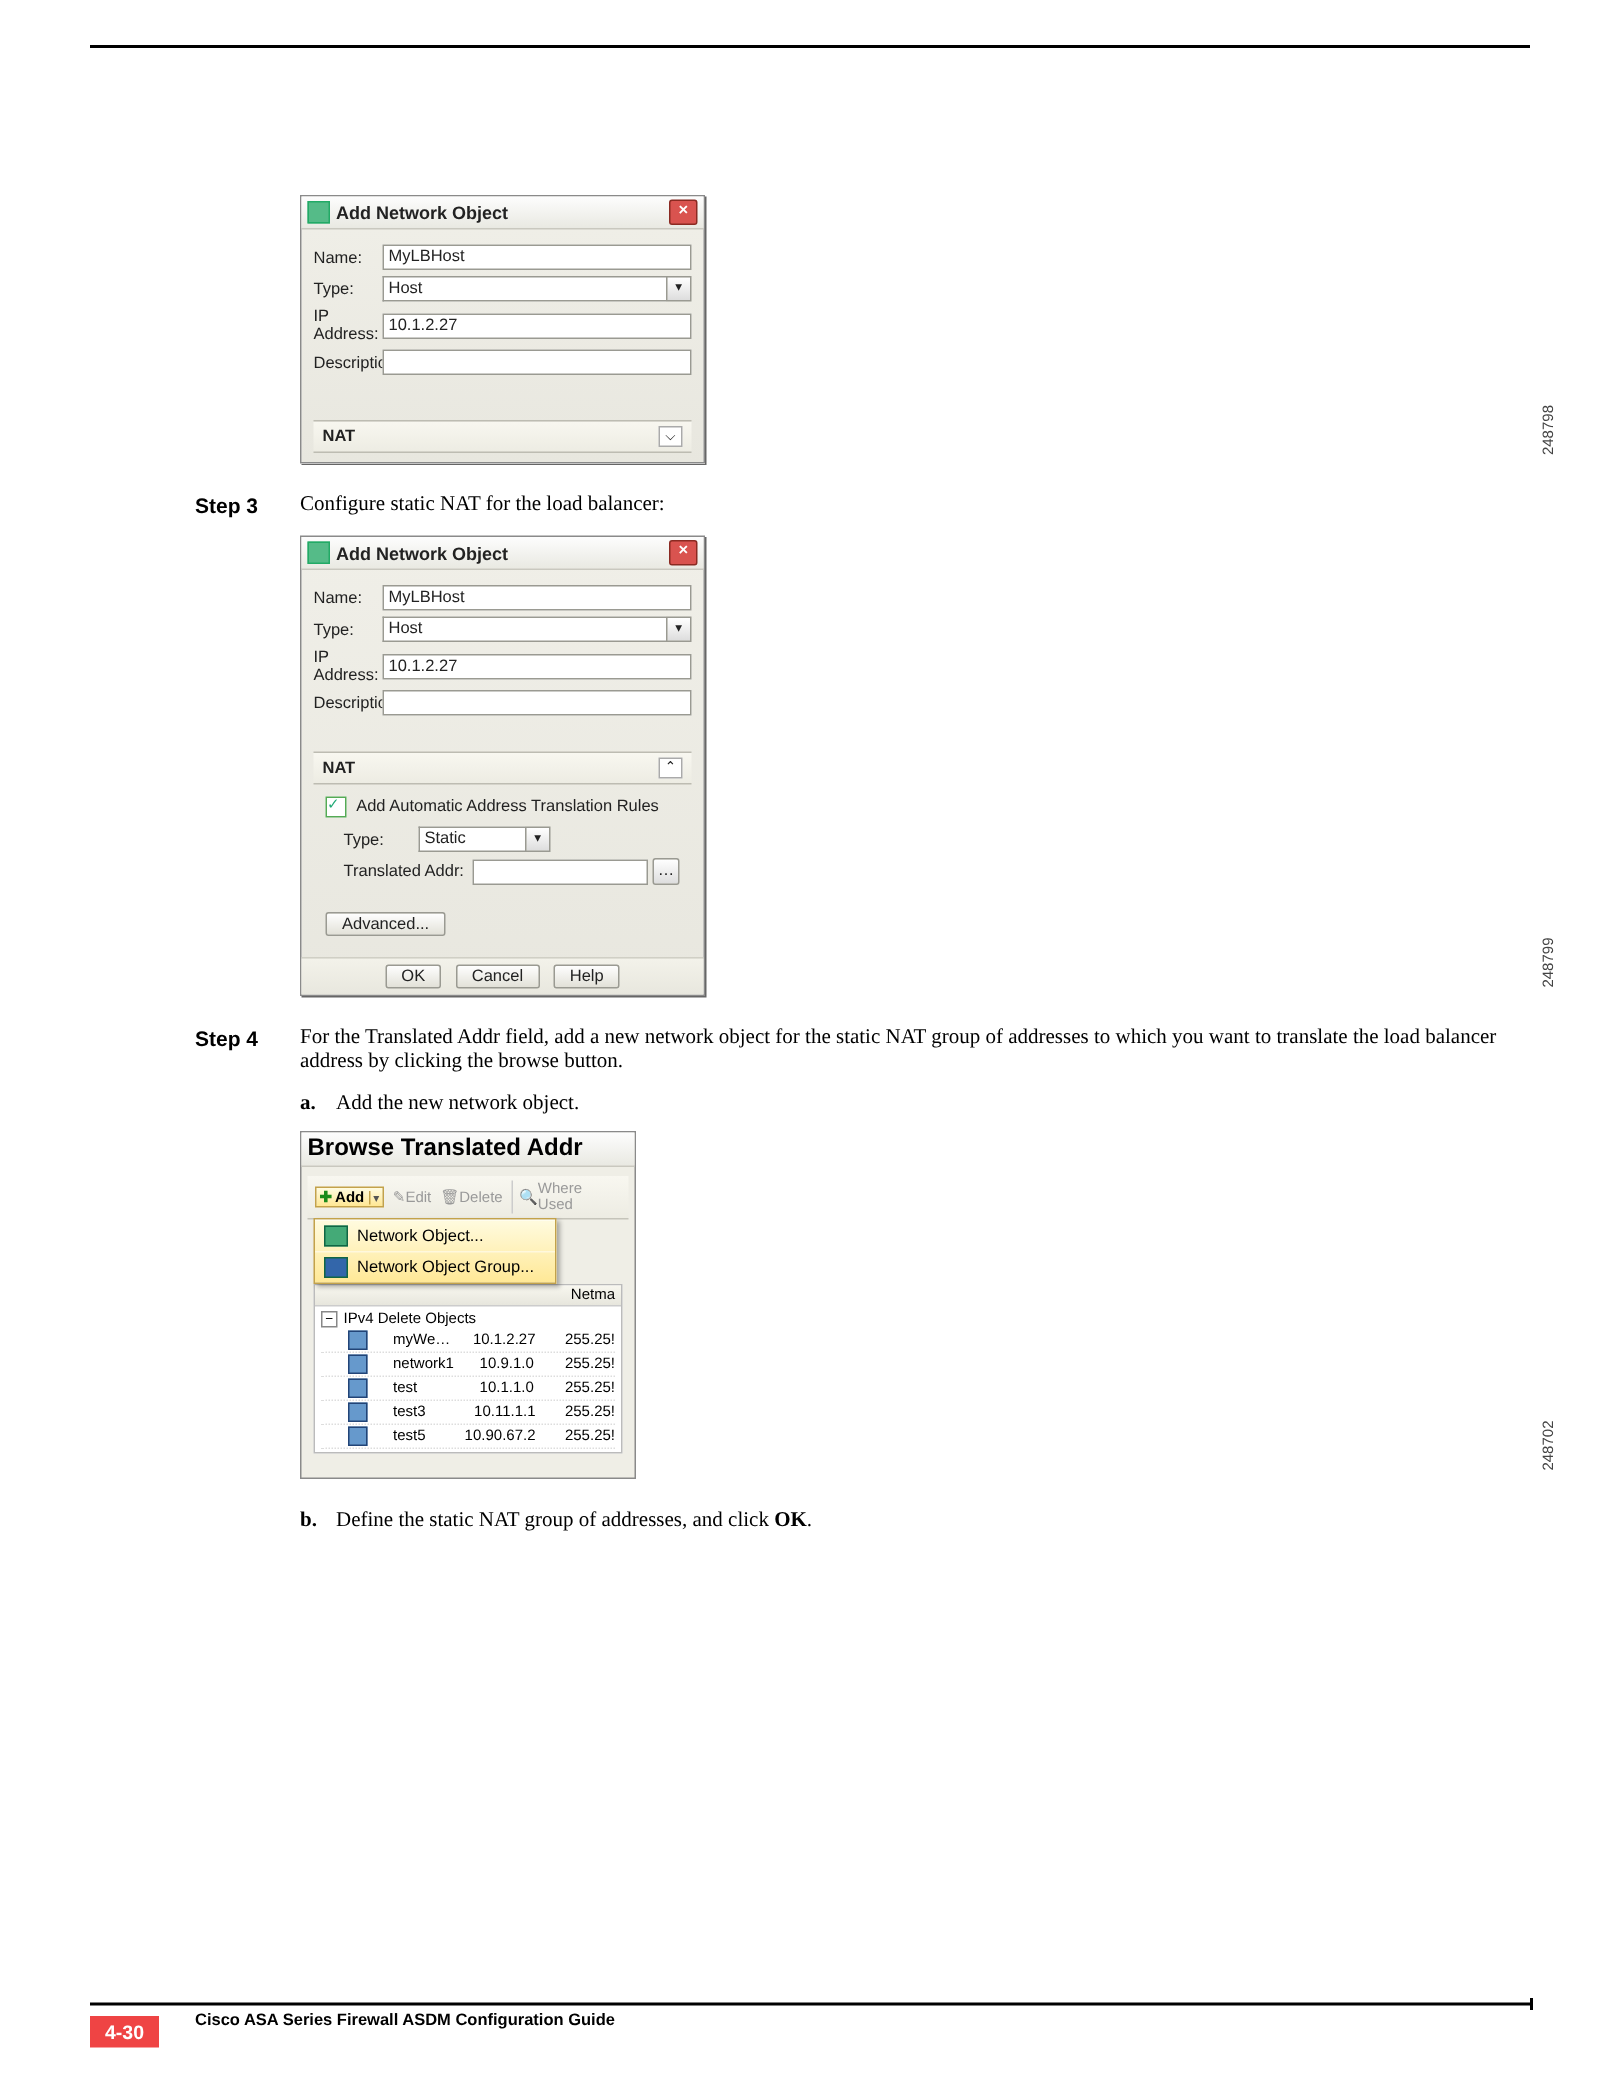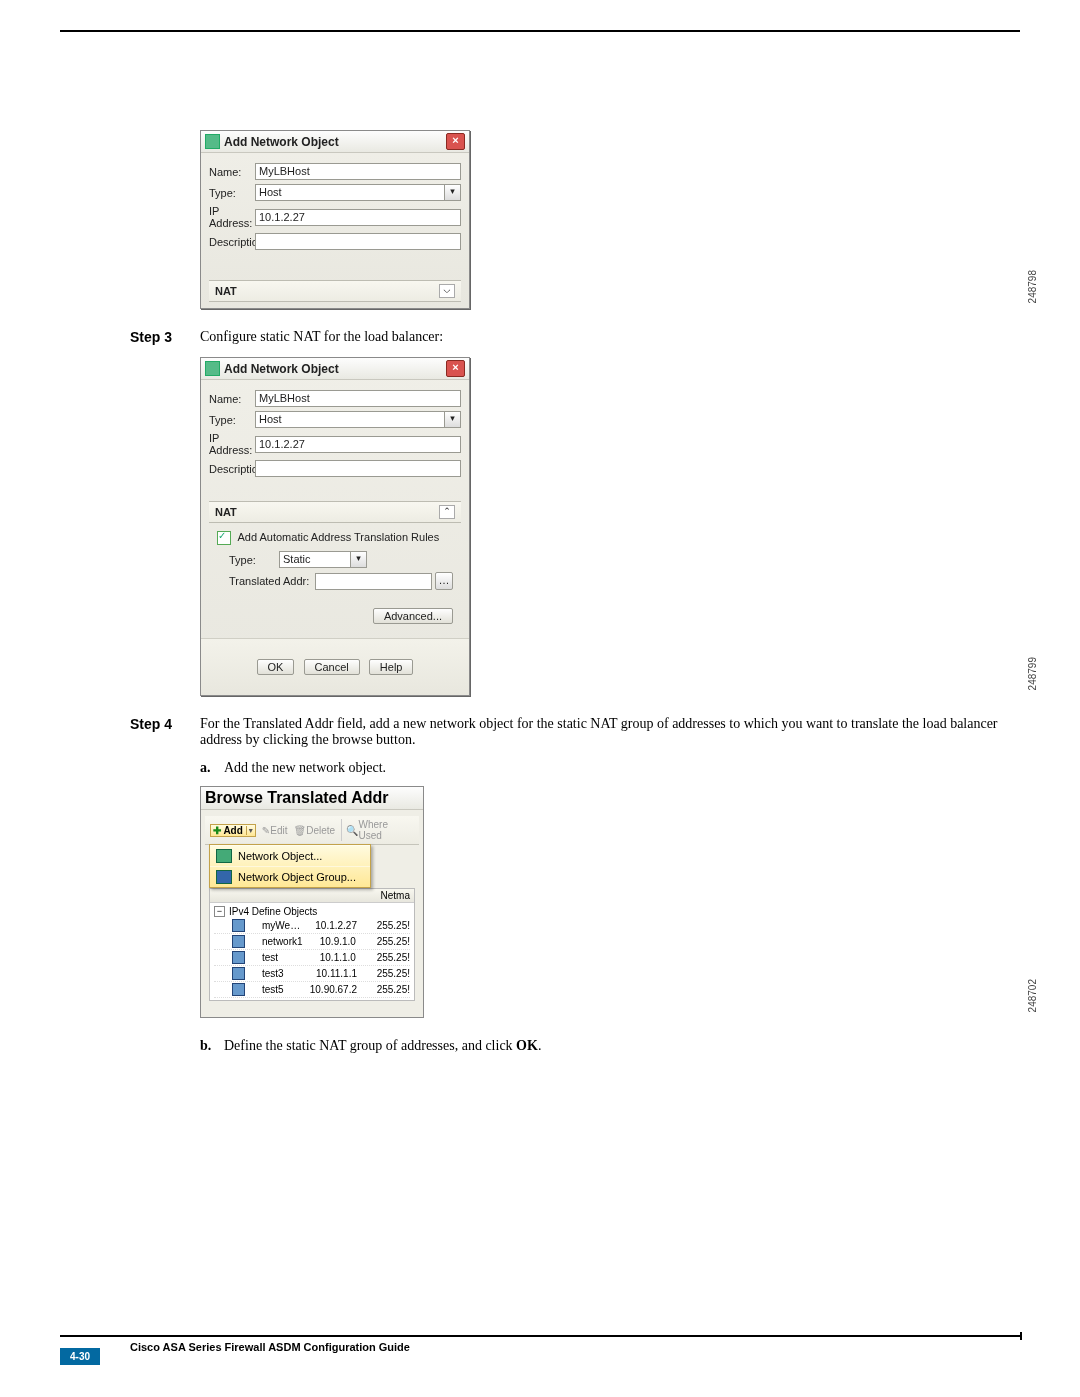--- a/index.html
+++ b/index.html
@@ -140,23 +140,23 @@
   .chk { width:12px; height:12px; display:inline-block; border:1px solid #5a5; background:#fff; position:relative; margin-right:4px; vertical-align:middle;}
   .chk::after { content:"✓"; color:#2a7; font-size:10px; position:absolute; top:-2px; left:0; }
   .btn {
     border: 1px solid #9a9a92;
     background: linear-gradient(#fefefe,#e2e1d8);
     padding: 1px 10px;
     font-size: 11px;
     border-radius: 2px;
     display: inline-block;
   }
-  .btnrow { text-align:center; padding: 20px 0; border-top: 1px solid #d0cfc5; background: linear-gradient(#f3f2ea,#e8e7de);}
+  .btnrow { text-align:center; padding: 4px 0; border-top: 1px solid #d0cfc5; background: linear-gradient(#f3f2ea,#e8e7de);}
   .btnrow .btn { margin: 0 3px; }
-  .advrow { text-align:right; margin-top:18px; }
+  .advrow { text-align:left; margin-top:18px; }
   .smallcombo { display:inline-flex; width:88px; }
   .smallcombo .cin { flex:1; border:1px solid #9a9a92; border-right:none; background:#fff; height:15px; padding:0 3px; line-height:15px; }
   .smallcombo .cbtn { width:15px; height:15px; border:1px solid #9a9a92; background:linear-gradient(#fff,#ddd); text-align:center; line-height:13px; font-size:9px; }
   .transrow .finput { margin-right:3px; }
   .transrow .browsebtn { width:16px; height:16px; border:1px solid #9a9a92; background:linear-gradient(#fff,#ddd); text-align:center; line-height:14px; border-radius:2px; }
 
   
   .browsedlg {
     width: 222px;
     background: #efeee6;
@@ -232,26 +232,26 @@
     bottom: 44px;
     left: 130px;
     font-family: Arial, Helvetica, sans-serif;
     font-size: 11px;
     font-weight: bold;
   }
   .page-badge {
     position:absolute;
     bottom: 32px;
     left: 60px;
-    background:#0369a1;
+    background:#ef4444;
     color:#fff;
     font-family: Arial, Helvetica, sans-serif;
     font-weight:bold;
     padding: 3px 10px;
-    font-size: 10px;
+    font-size: 13px;
   }
 </style>
 </head>
 <body>
 
 <div class="page">
   <div class="hdr-line"></div>
 
   <div class="content">
 
@@ -395,21 +395,21 @@
             <div class="mitem">
               <span class="micon" style="background:#36a;"></span>
               <span>Network Object Group...</span>
             </div>
           </div>
           <div class="dataarea">
             <div class="hdrcell">Netma</div>
             <div class="tree">
               <div class="treehdr">
                 <span class="pm">−</span>
-                <span>IPv4 Define Objects</span>
+                <span>IPv4 Delete Objects</span>
               </div>
               <div id="tree-rows">
                   <div class="treerow">
                     <span class="tico"></span>
                     <span class="tname">myWeb...</span>
                     <span class="tip">10.1.2.27</span>
                     <span class="tnm">255.25!</span>
                   </div>
                   <div class="treerow">
                     <span class="tico"></span>

